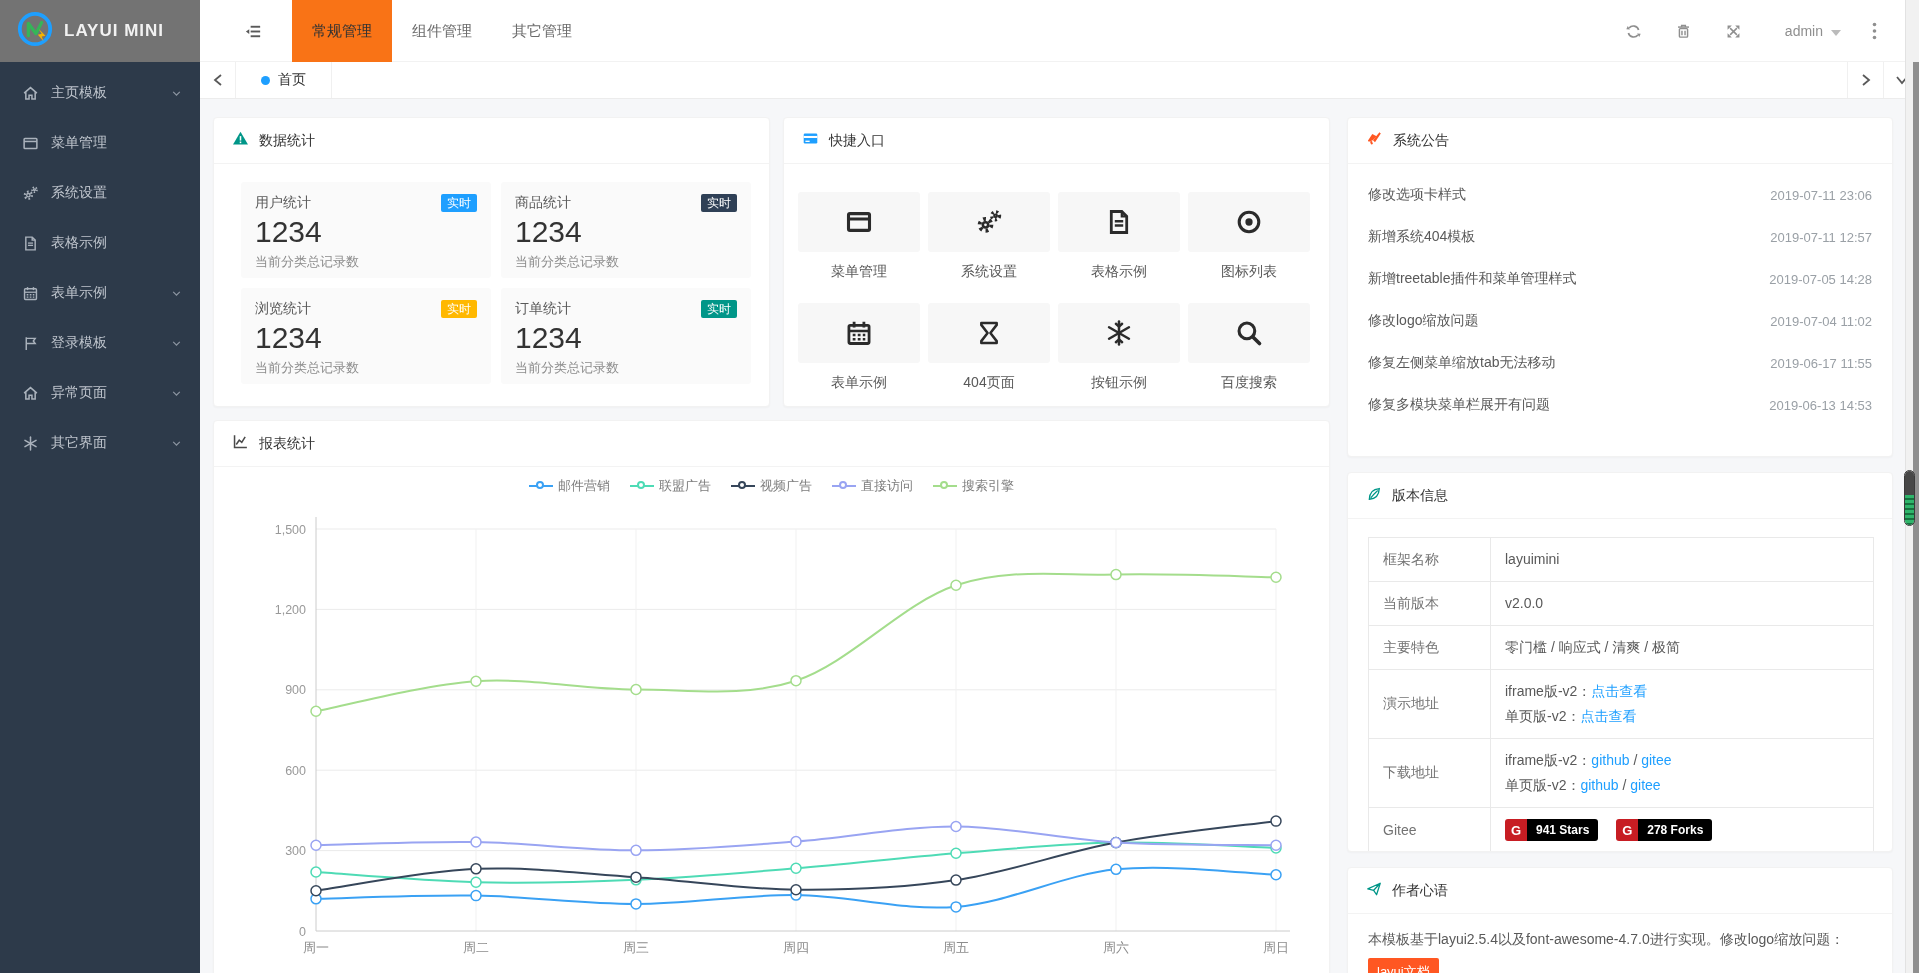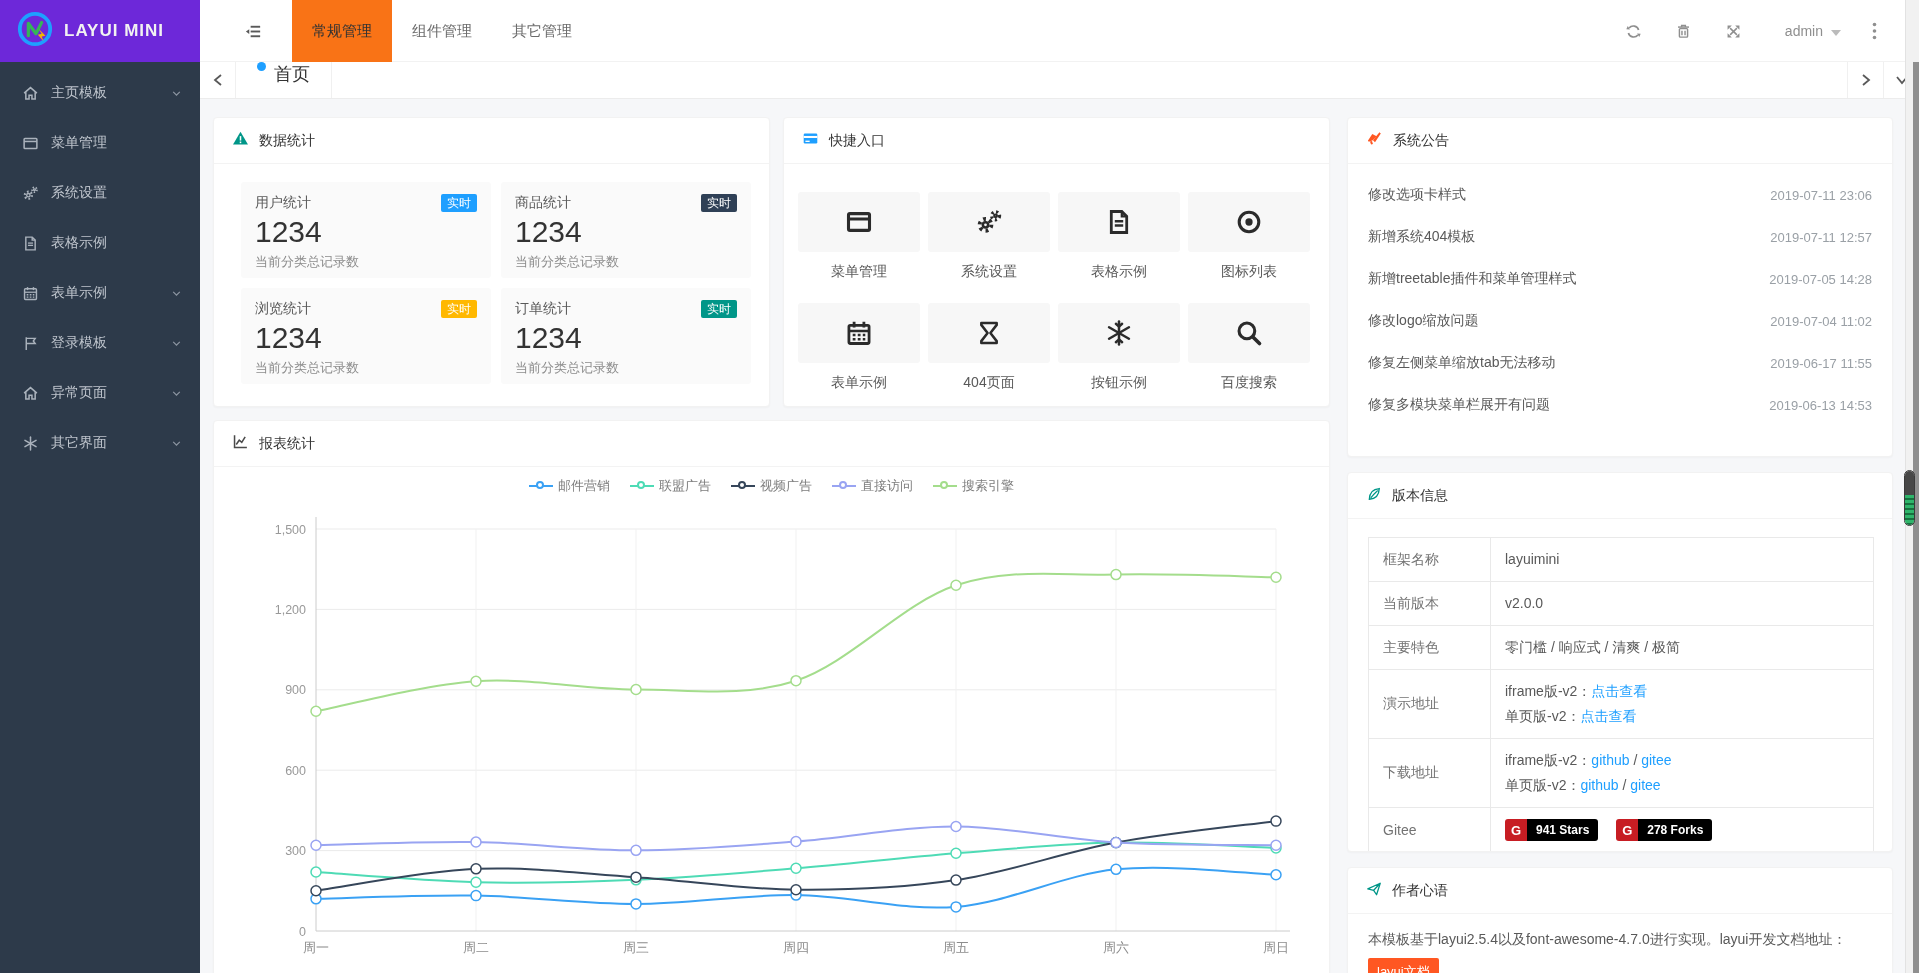--- a/index.html
+++ b/index.html
@@ -2,21 +2,21 @@
 <html><head>
 <meta charset="utf-8">
 <style>
   * { margin:0; padding:0; box-sizing:border-box; }
   html,body { width:1919px; height:973px; overflow:hidden; background:#fff;
     font-family:"Liberation Sans","DejaVu Sans",sans-serif; }
   #app { position:relative; width:1919px; height:973px; overflow:hidden; }
 
   
   .sidebar { position:absolute; left:0; top:0; width:200px; height:973px; background:#2d3a4a; z-index:5; }
-  .logo { height:62px; background:#6d28d9; display:flex; align-items:center; padding-left:16px; gap:10px; }
+  .logo { height:62px; background:#737373; display:flex; align-items:center; padding-left:16px; gap:10px; }
   .logo-title { color:#f2f2f2; font-size:17px; font-weight:bold; letter-spacing:1px; }
   .menu { padding-top:6px; }
   .menu-item { position:relative; height:50px; display:flex; align-items:center; padding-left:22px; color:#bfc5cd; font-size:14px; cursor:pointer; }
   .menu-item .mi-icon { width:22px; margin-right:7px; display:inline-flex; color:#aab2bc; }
   .menu-item .arrow { position:absolute; right:18px; color:#8d96a2; display:inline-flex; }
 
   
   .header { position:absolute; left:200px; top:0; right:0; height:62px; background:#fff; border-bottom:1px solid #f2f2f2; }
   .burger { position:absolute; left:28px; top:0; height:62px; width:50px; display:flex; align-items:center; justify-content:center; color:#595959; cursor:pointer; }
   .nav-tabs { position:absolute; left:92px; top:0; height:62px; display:flex; }
@@ -24,21 +24,21 @@
   .nav-tab.active { background:#f97316; color:#333; }
   .header-right { position:absolute; right:30px; top:0; height:62px; display:flex; align-items:center; }
   .h-icon { width:50px; height:62px; display:flex; align-items:center; justify-content:center; color:#8f8f8f; cursor:pointer; }
   .admin-box { display:flex; align-items:center; gap:8px; color:#8f8f8f; font-size:14px; padding:0 18px 0 26px; cursor:pointer; }
 
   
   .tabbar { position:absolute; left:200px; top:62px; right:0; height:37px; background:#fff; border-bottom:1px solid #ececec; display:flex; }
   .tb-btn { width:36px; height:100%; display:flex; align-items:center; justify-content:center; color:#595959; cursor:pointer; }
   .tb-btn.l { border-right:1px solid #f0f0f0; }
   .tb-btn.r { border-left:1px solid #f0f0f0; }
-  .tb-tab { width:96px; height:100%; display:flex; justify-content:center; gap:8px; font-size:18px; color:#333; border-right:1px solid #f0f0f0; cursor:pointer; }
+  .tb-tab { width:96px; height:100%; display:flex; align-items:center; justify-content:center; gap:8px; font-size:14px; color:#333; border-right:1px solid #f0f0f0; cursor:pointer; }
   .tb-dot { width:9px; height:9px; border-radius:50%; background:#1E9FFF; }
   .tb-spacer { flex:1; }
 
   
   .content { position:absolute; left:200px; top:99px; right:0; bottom:0; background:#f6f7f9; overflow:hidden; }
   .card { position:absolute; background:#fff; border:1px solid #f2f2f2; border-radius:4px; box-shadow:0 1px 2px rgba(0,0,0,.03); overflow:hidden; }
   .card-h { height:46px; display:flex; align-items:center; padding:0 18px; border-bottom:1px solid #f3f3f3; gap:10px; }
   .card-h .title { font-size:14px; color:#333; }
 
   #card-stats { left:13px; top:18px; width:557px; height:290px; }
@@ -665,21 +665,21 @@
     </div>
 
     <div class="card" id="card-author">
       <div class="card-h">
         <span><svg width="16" height="16" viewBox="0 0 20 20">
               <path d="M2.2 9.8 L17.8 2.8 L13.2 17.2 L9.6 11.6 Z M9.6 11.6 L17.8 2.8" fill="none" stroke="#009688" stroke-width="1.6" stroke-linejoin="round"></path>
             </svg></span>
         <span class="title">作者心语</span>
       </div>
       <div class="author-body">
-        <span>本模板基于layui2.5.4以及font-awesome-4.7.0进行实现。layui开发文档地址：</span><br>
+        <span>本模板基于layui2.5.4以及font-awesome-4.7.0进行实现。修改logo缩放问题：</span><br>
         <span class="badge-doc">layui文档</span><br>
         
       </div>
     </div>
 
   </div>
 
   <div class="scroll-track">
     <div class="scroll-sliver"></div>
   </div>

